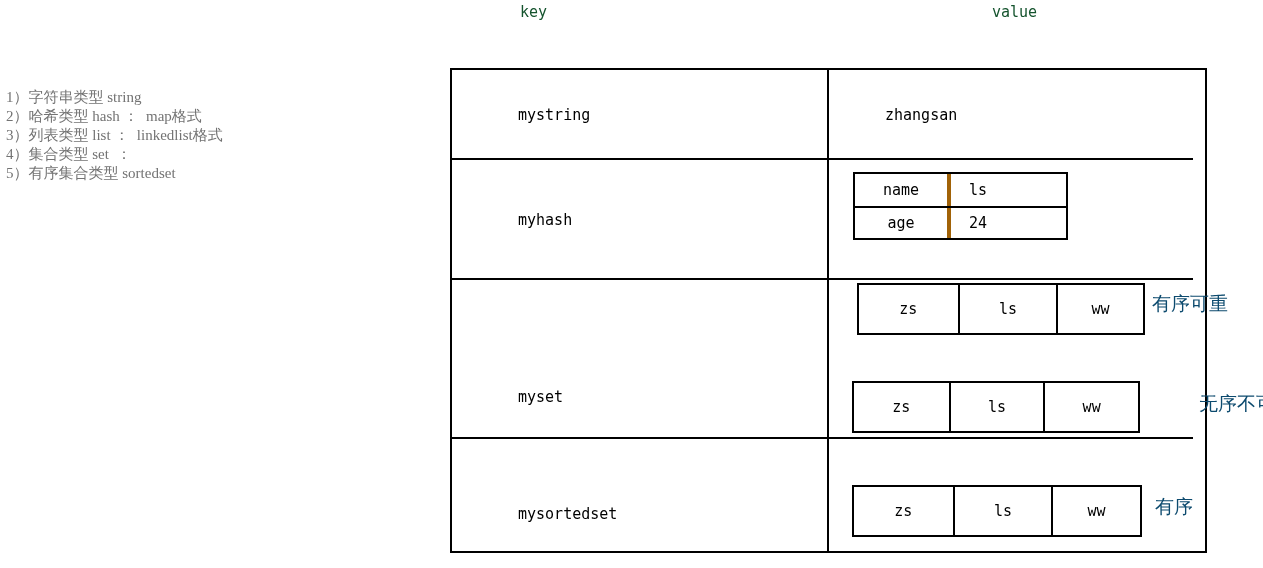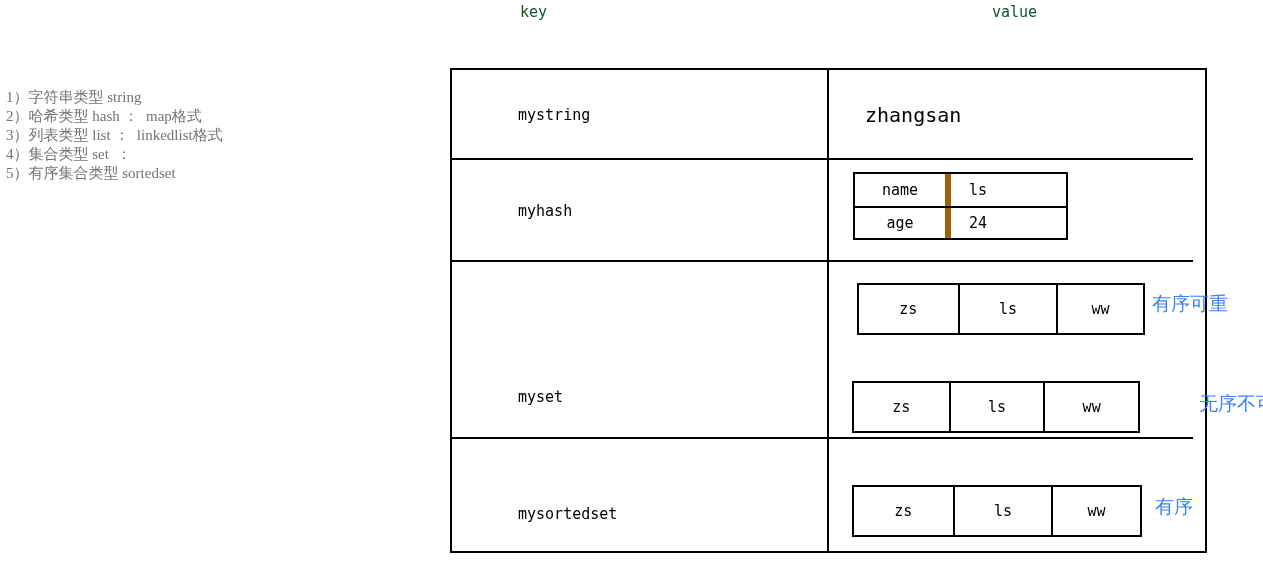--- a/index.html
+++ b/index.html
@@ -54,21 +54,21 @@
     box-sizing: border-box;
   }
   .kv-row {
     position: absolute;
     left: 0;
     width: 100%;
     box-sizing: border-box;
     text-decoration: underline;
   }
   #row-0 { top: 0px;   height: 90px; }
-  #row-1 { top: 90px;  height: 102px; }
+  #row-1 { top: 90px;  height: 120px; }
   #row-2 { top: 187px; height: 98px; }
   #row-3 { top: 285px; height: 84px; }
   #row-4 { top: 369px; height: 112px; margin-top: 19px; }
 
   
   .row-rule {
     position: absolute;
     left: 0;
     bottom: 0;
     width: 741px;
@@ -105,23 +105,23 @@
   .value-cell {
     position: absolute;
     left: 377px;
     top: 0;
     right: 0;
     height: 100%;
     display: flex;
     align-items: center;
   }
   .value-text {
-    margin-left: 36px;
-    font-family: "DejaVu Sans Mono", "Liberation Mono", monospace;
-    font-size: 20px;
+    margin-left: 56px;
+    font-family: "DejaVu Sans Mono", "Liberation Mono", monospace;
+    font-size: 15px;
     white-space: pre;
   }
 
   
   #hash-table {
     position: absolute;
     left: 401px;   
     top: 102px;    
     width: 215px;
     border: 2px solid #000000;
@@ -132,21 +132,21 @@
     display: flex;
     height: 32px;
     box-sizing: border-box;
   }
   #hash-table .hash-row + .hash-row {
     border-top: 2px solid #000000;
   }
   .hash-field {
     width: 96px;
     box-sizing: border-box;
-    border-right: 6px solid #a16207;
+    border-right: 4px solid #a16207;
     display: flex;
     align-items: center;
     justify-content: center;
     font-family: "DejaVu Sans Mono", "Liberation Mono", monospace;
     font-size: 15px;
   }
   .hash-value {
     flex: 1;
     box-sizing: border-box;
     display: flex;
@@ -190,21 +190,21 @@
   #strip-sortedset .c1  { width: 100px; }
   #strip-sortedset .c2  { width: 90px; }
 
   
   .annotation {
     position: absolute;
     font-family: "DejaVu Sans", "Liberation Sans", sans-serif;
     font-size: 19px;
     line-height: 22px;
     white-space: nowrap;
-    color: #3b82f6;
+    color: #0c4a6e;
     z-index: 5;
     background: transparent;
   }
   #annotation-list      { left: 1152px; top: 292px; }
   #annotation-set       { left: 1199px; top: 392px; }
   #annotation-sortedset { left: 1155px; top: 495px; }
 </style>
 </head>
 <body>
 

